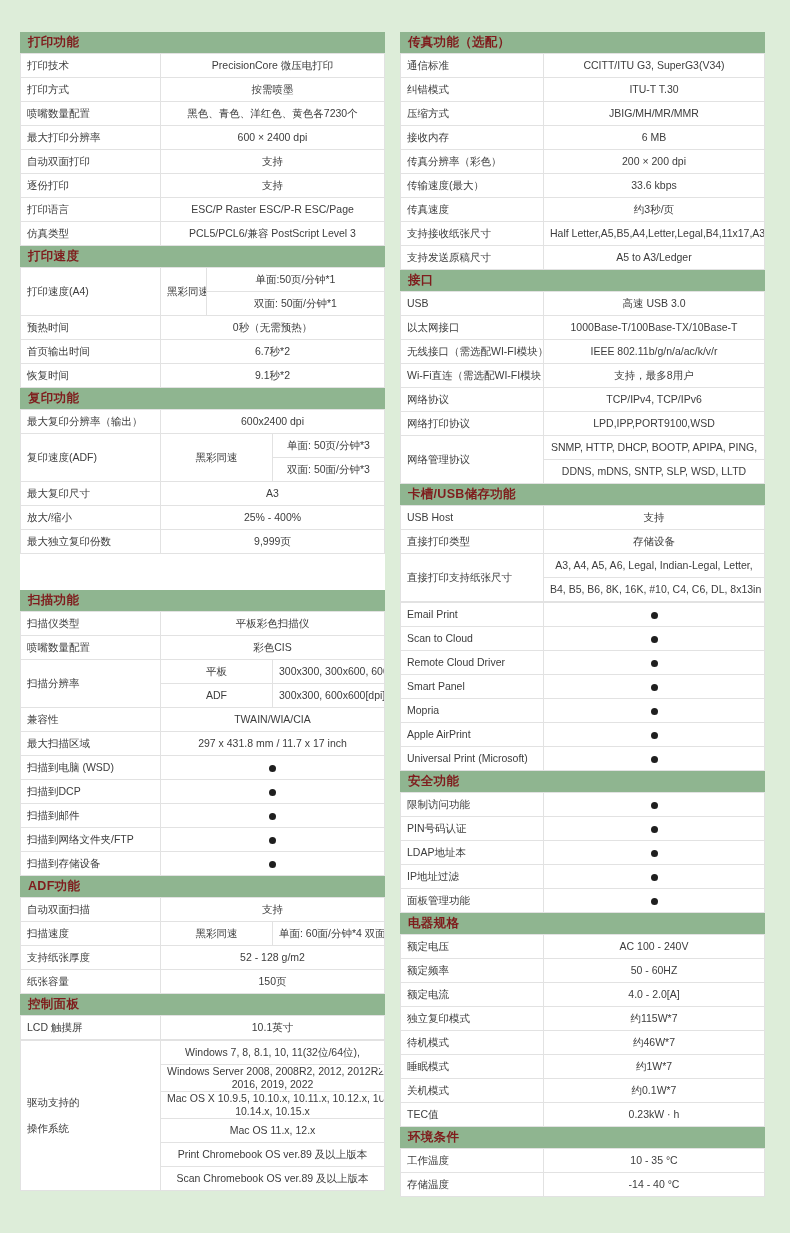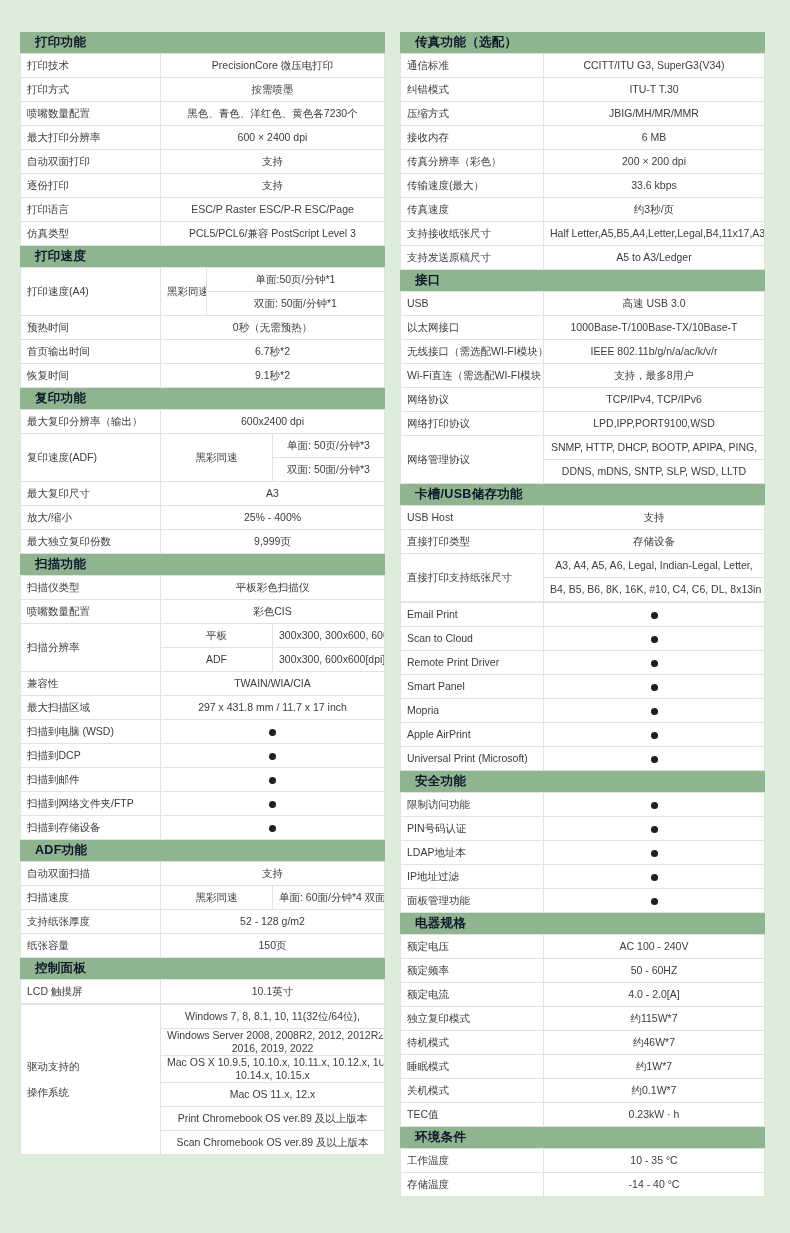--- a/index.html
+++ b/index.html
@@ -22,26 +22,26 @@
     width: 750px;
     display: flex;
     gap: 15px;
     align-items: flex-start;
   }
   .col { width: 365px; background: #ffffff; }
 
   
   .sec-head {
     background: #8fb590;
-    color: #0f172a;
+    color: #7f1d1d;
     font-size: 12.5px;
     font-weight: bold;
     line-height: 21px;
     height: 21px;
-    padding: 0 15px;
+    padding: 0 8px;
     letter-spacing: 0.3px;
     white-space: nowrap;
     overflow: hidden;
   }
 
   
   table.spec {
     width: 100%;
     border-collapse: collapse;
     table-layout: fixed;
@@ -167,21 +167,21 @@
             <tr>
               <td class="lbl">放大/缩小</td>
               <td class="val" colspan="2">25% - 400%</td>
             </tr>
             <tr>
               <td class="lbl">最大独立复印份数</td>
               <td class="val" colspan="2">9,999页</td>
             </tr>
           </tbody>
         </table>
-        <div class="sec-head" style="background: rgb(143, 181, 144);">扫描功能</div>
+        <div class="sec-head" style="background: rgb(143, 181, 144); margin-top: 36px;">扫描功能</div>
         <table class="spec">
           <tbody>
             <tr>
               <td class="lbl">扫描仪类型</td>
               <td class="val" colspan="2">平板彩色扫描仪</td>
             </tr>
             <tr>
               <td class="lbl">喷嘴数量配置</td>
               <td class="val" colspan="2">彩色CIS</td>
             </tr>
@@ -381,21 +381,21 @@
           <tbody>
             <tr>
               <td class="lbl">Email Print</td>
               <td class="val" colspan="2"><span class="dot" style="background: rgb(31, 31, 31);"></span></td>
             </tr>
             <tr>
               <td class="lbl">Scan to Cloud</td>
               <td class="val" colspan="2"><span class="dot" style="background: rgb(31, 31, 31);"></span></td>
             </tr>
             <tr>
-              <td class="lbl">Remote Print Driver</td>
+              <td class="lbl">Remote Cloud Driver</td>
               <td class="val" colspan="2"><span class="dot" style="background: rgb(31, 31, 31);"></span></td>
             </tr>
             <tr>
               <td class="lbl">Smart Panel</td>
               <td class="val" colspan="2"><span class="dot" style="background: rgb(31, 31, 31);"></span></td>
             </tr>
             <tr>
               <td class="lbl">Mopria</td>
               <td class="val" colspan="2"><span class="dot" style="background: rgb(31, 31, 31);"></span></td>
             </tr>

